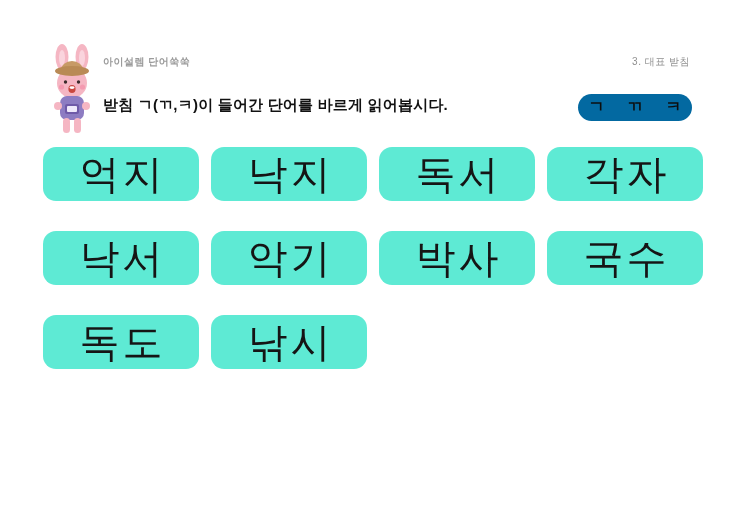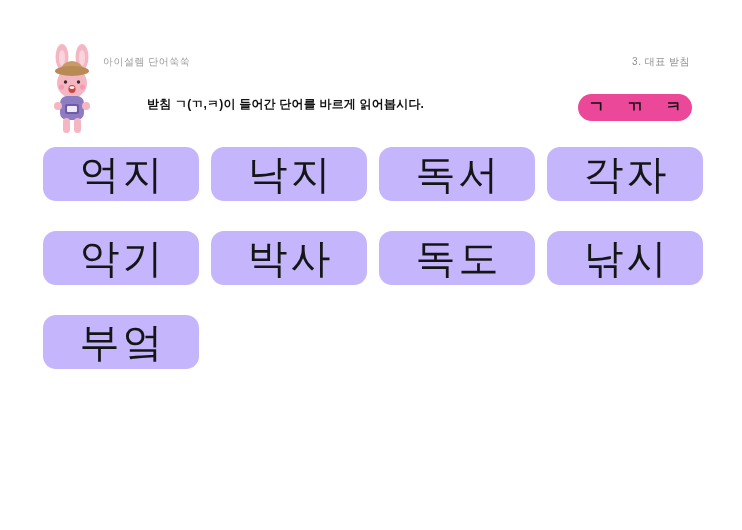--- a/index.html
+++ b/index.html
@@ -16,42 +16,42 @@
     position: absolute;
     left: 42px; top: 44px;
     width: 60px; height: 92px;
   }
   .brand {
     position: absolute;
     left: 103px; top: 55px;
     font-size: 10px;
     color: #9b9b9b;
     letter-spacing: 0.5px;
+    font-weight: bold;
   }
   .section-label {
     position: absolute;
     top: 55px; right: 52px;
     font-size: 10px;
     color: #8f8f8f;
     letter-spacing: 0.5px;
   }
   .instruction {
     position: absolute;
     left: 103px; top: 96px;
-    font-size: 12px;
+    font-size: 15px;
     font-weight: bold;
     color: #111111;
     letter-spacing: 0.2px;
-    margin-left: 44px;
   }
   .consonant-badge {
     position: absolute;
     left: 578px; top: 94px;
     width: 114px; height: 27px;
-    background: #ec4899;
+    background: #0369a1;
     border-radius: 14px;
     display: flex;
     align-items: center;
     justify-content: center;
     font-size: 16px;
     font-weight: bold;
     color: #0d0d0d;
     letter-spacing: 9px;
     text-indent: 9px; 
   }
@@ -60,21 +60,21 @@
   .word-grid {
     position: absolute;
     left: 43px; top: 147px;
     display: grid;
     grid-template-columns: repeat(4, 156px);
     grid-auto-rows: 54px;
     column-gap: 12px;
     row-gap: 30px;
   }
   .word-card {
-    background: #c4b5fd;
+    background: #5eead4;
     border-radius: 13px;
     display: flex;
     align-items: center;
     justify-content: center;
     font-size: 40px;
     font-weight: 500;
     color: #151515;
     letter-spacing: 3px;
     text-indent: 3px;
     line-height: 1;
@@ -120,20 +120,21 @@
 <div class="section-label">3. 대표 받침</div>
 <div class="instruction">받침 ㄱ(ㄲ,ㅋ)이 들어간 단어를 바르게 읽어봅시다.</div>
 <div class="consonant-badge">ㄱ ㄲ ㅋ</div>
 
 <div class="word-grid">
   <div class="word-card">억지</div>
   <div class="word-card">낙지</div>
   <div class="word-card">독서</div>
   <div class="word-card">각자</div>
 
+  <div class="word-card">낙서</div>
   <div class="word-card">악기</div>
   <div class="word-card">박사</div>
+  <div class="word-card">국수</div>
 
   <div class="word-card">독도</div>
 
   <div class="word-card">낚시</div>
-  <div class="word-card">부엌</div>
 </div>
 
 </body></html>

